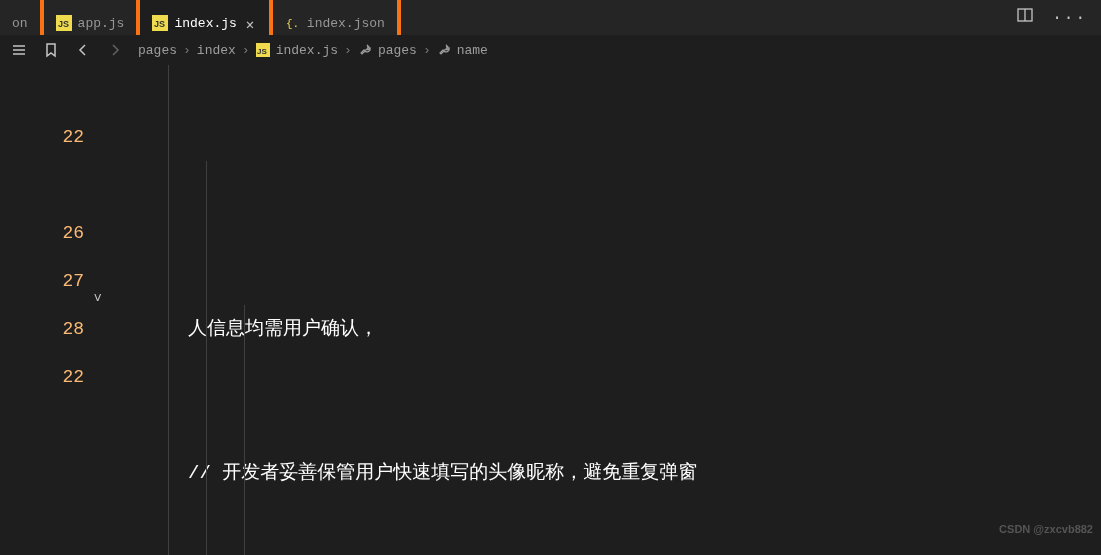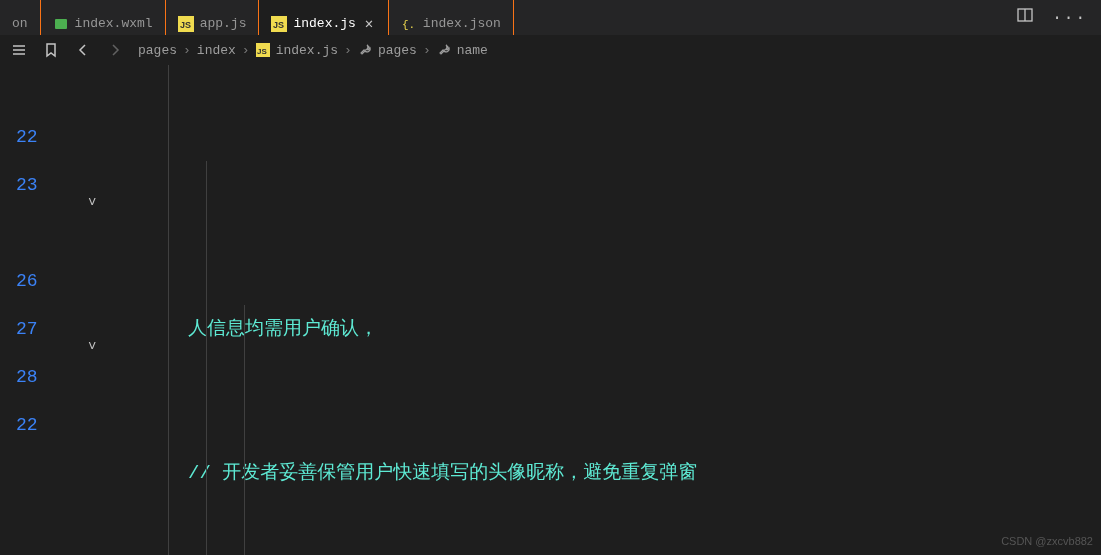--- a/index.html
+++ b/index.html
@@ -14,23 +14,23 @@
 }
 .tabbar {
   display: flex;
   height: 35px;
   background: #252526;
   align-items: stretch;
   color: #969696;
 }
 .tab {
   display: flex;
-  align-items: flex-start;
-  padding: 16px 12px;
-  border-right: 1px solid #f97316;
+  align-items: flex-end;
+  padding: 4px 12px;
+  border-right: 4px solid #f97316;
   gap: 6px;
   font-size: 13px;
   cursor: pointer;
   white-space: nowrap;
 }
 .tab.active {
   background: #1e1e1e;
   color: #ffffff;
 }
 .tab .close {
@@ -68,22 +68,23 @@
   display: flex;
   height: calc(555px - 35px - 30px);
 }
 .stub {
   width: 16px;
   background: #1e1e1e;
   border-right: 0;
 }
 .gutter {
   width: 90px;
+  text-align: right;
   padding-right: 22px;
-  color: #3b82f6;
+  color: #fdba74;
   font-size: 18px;
   line-height: 48px;
   position: relative;
   user-select: none;
 }
 .gutter .ln { height: 48px; position:relative; }
 .gutter .fold {
   position: absolute;
   right: -18px; top: 50%;
   transform: translateY(-50%);
@@ -98,44 +99,37 @@
   padding-left: 12px;
   position: relative;
 }
 .code .row { height: 48px; display:flex; align-items:center; }
 .indent-guide {
   position: absolute;
   top: 0; bottom: 0;
   width: 1px;
   background: #404040;
 }
-.c-comment { color: #5eead4; }
+.c-comment { color: #ffffff; }
 .watermark {
   position: absolute;
-  right: 8px; bottom: 8px;
+  right: 8px; bottom: 20px;
   font-size: 11px;
   color: #555;
   font-family: Arial, sans-serif;
+  font-weight: bold;
 }
 .chevron-down::before { content:"˅"; font-size:14px; }
 </style>
 </head>
 <body>
 
 <div class="tabbar">
   <div class="tab">
     <span>on</span>
-  </div>
-  <div class="tab">
-    <span class="tab-icon">
-      <svg viewBox="0 0 16 16">
-          <rect x="2" y="3" width="12" height="10" rx="1" fill="#4caf50"></rect>
-        </svg>
-    </span>
-    <span>index.wxml</span>
   </div>
   <div class="tab">
     <span class="tab-icon">
       <svg viewBox="0 0 16 16">
           <rect width="16" height="16" fill="#f0db4f"></rect>
           <text x="2" y="12" font-size="9" font-family="Arial" font-weight="bold" fill="#323330">JS</text>
         </svg>
     </span>
     <span>app.js</span>
   </div>
@@ -218,21 +212,20 @@
     </span>
     <span>name</span>
   </div>
 </div>
 
 <div class="editor">
   <div class="stub"></div>
   <div class="gutter">
     <div class="ln"></div>
     <div class="ln">22</div>
-    <div class="ln"><span>23</span><span class="fold chevron-down"></span></div>
     <div class="ln"></div>
     <div class="ln">26</div>
     <div class="ln"><span>27</span><span class="fold chevron-down"></span></div>
     <div class="ln">28</div>
     <div class="ln">22</div>
   </div>
   <div class="code">
     <div class="indent-guide" style="left:62px;"></div>
     <div class="indent-guide" style="left:100px;top:96px;"></div>
     <div class="indent-guide" style="left:138px;top:240px;"></div>

